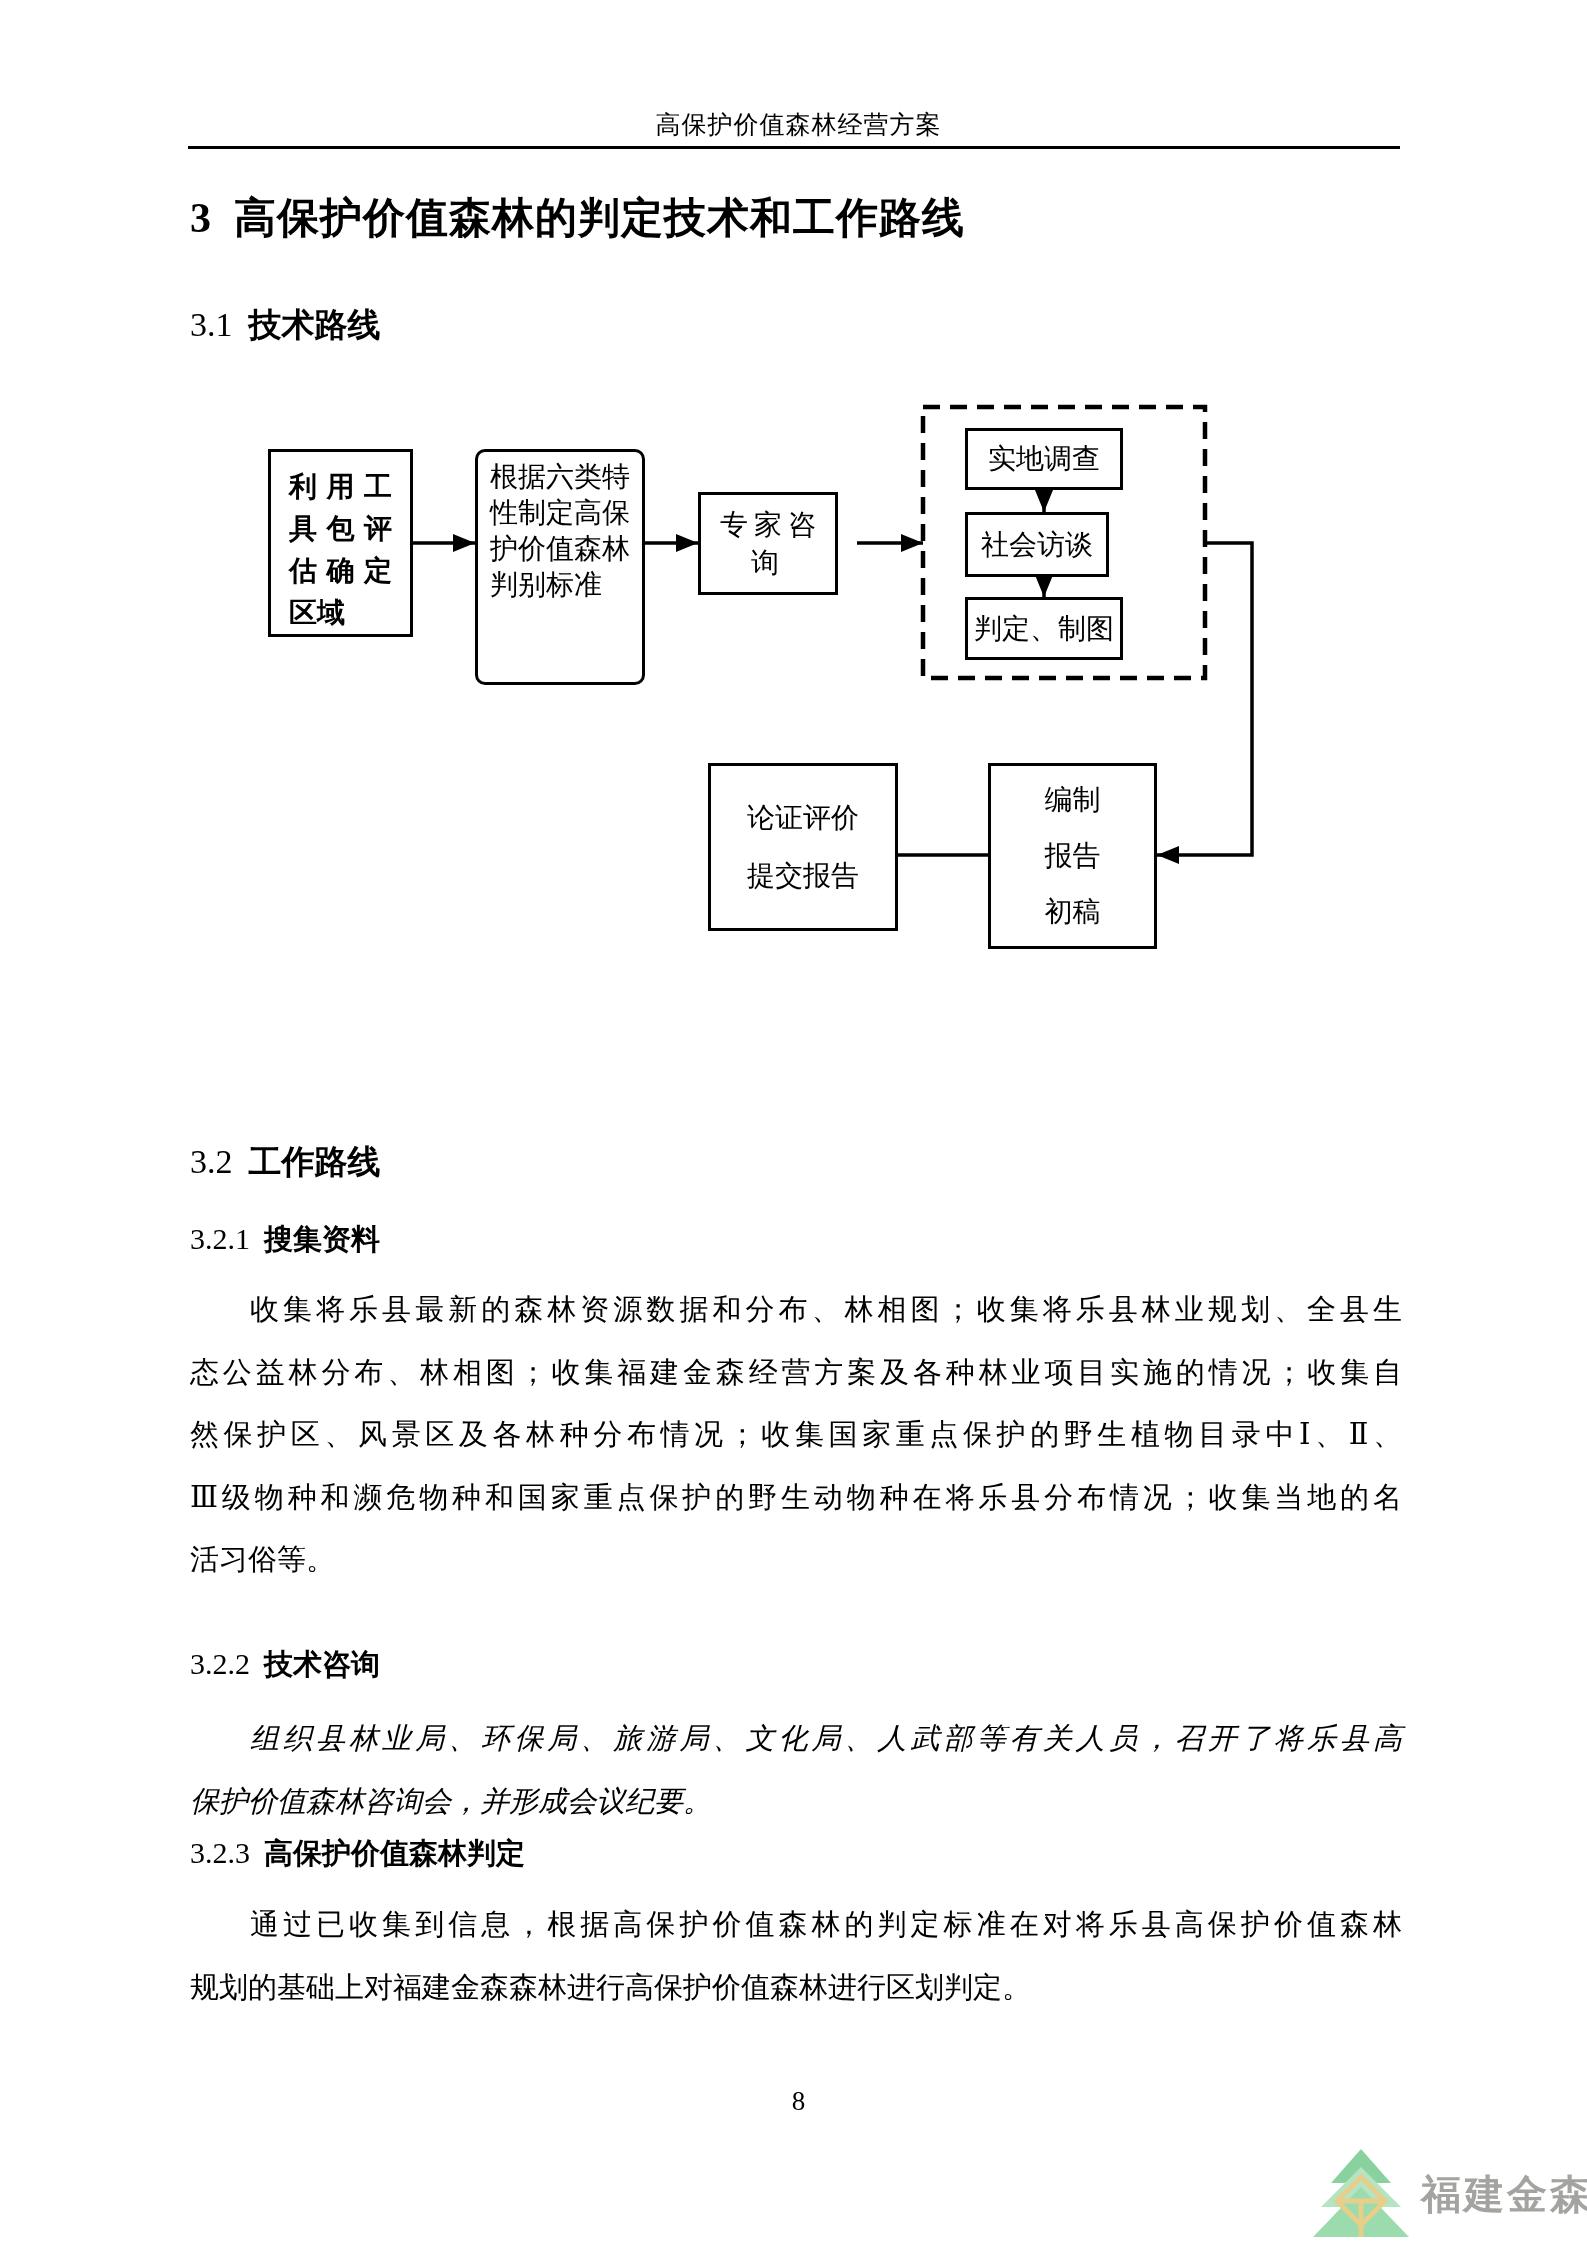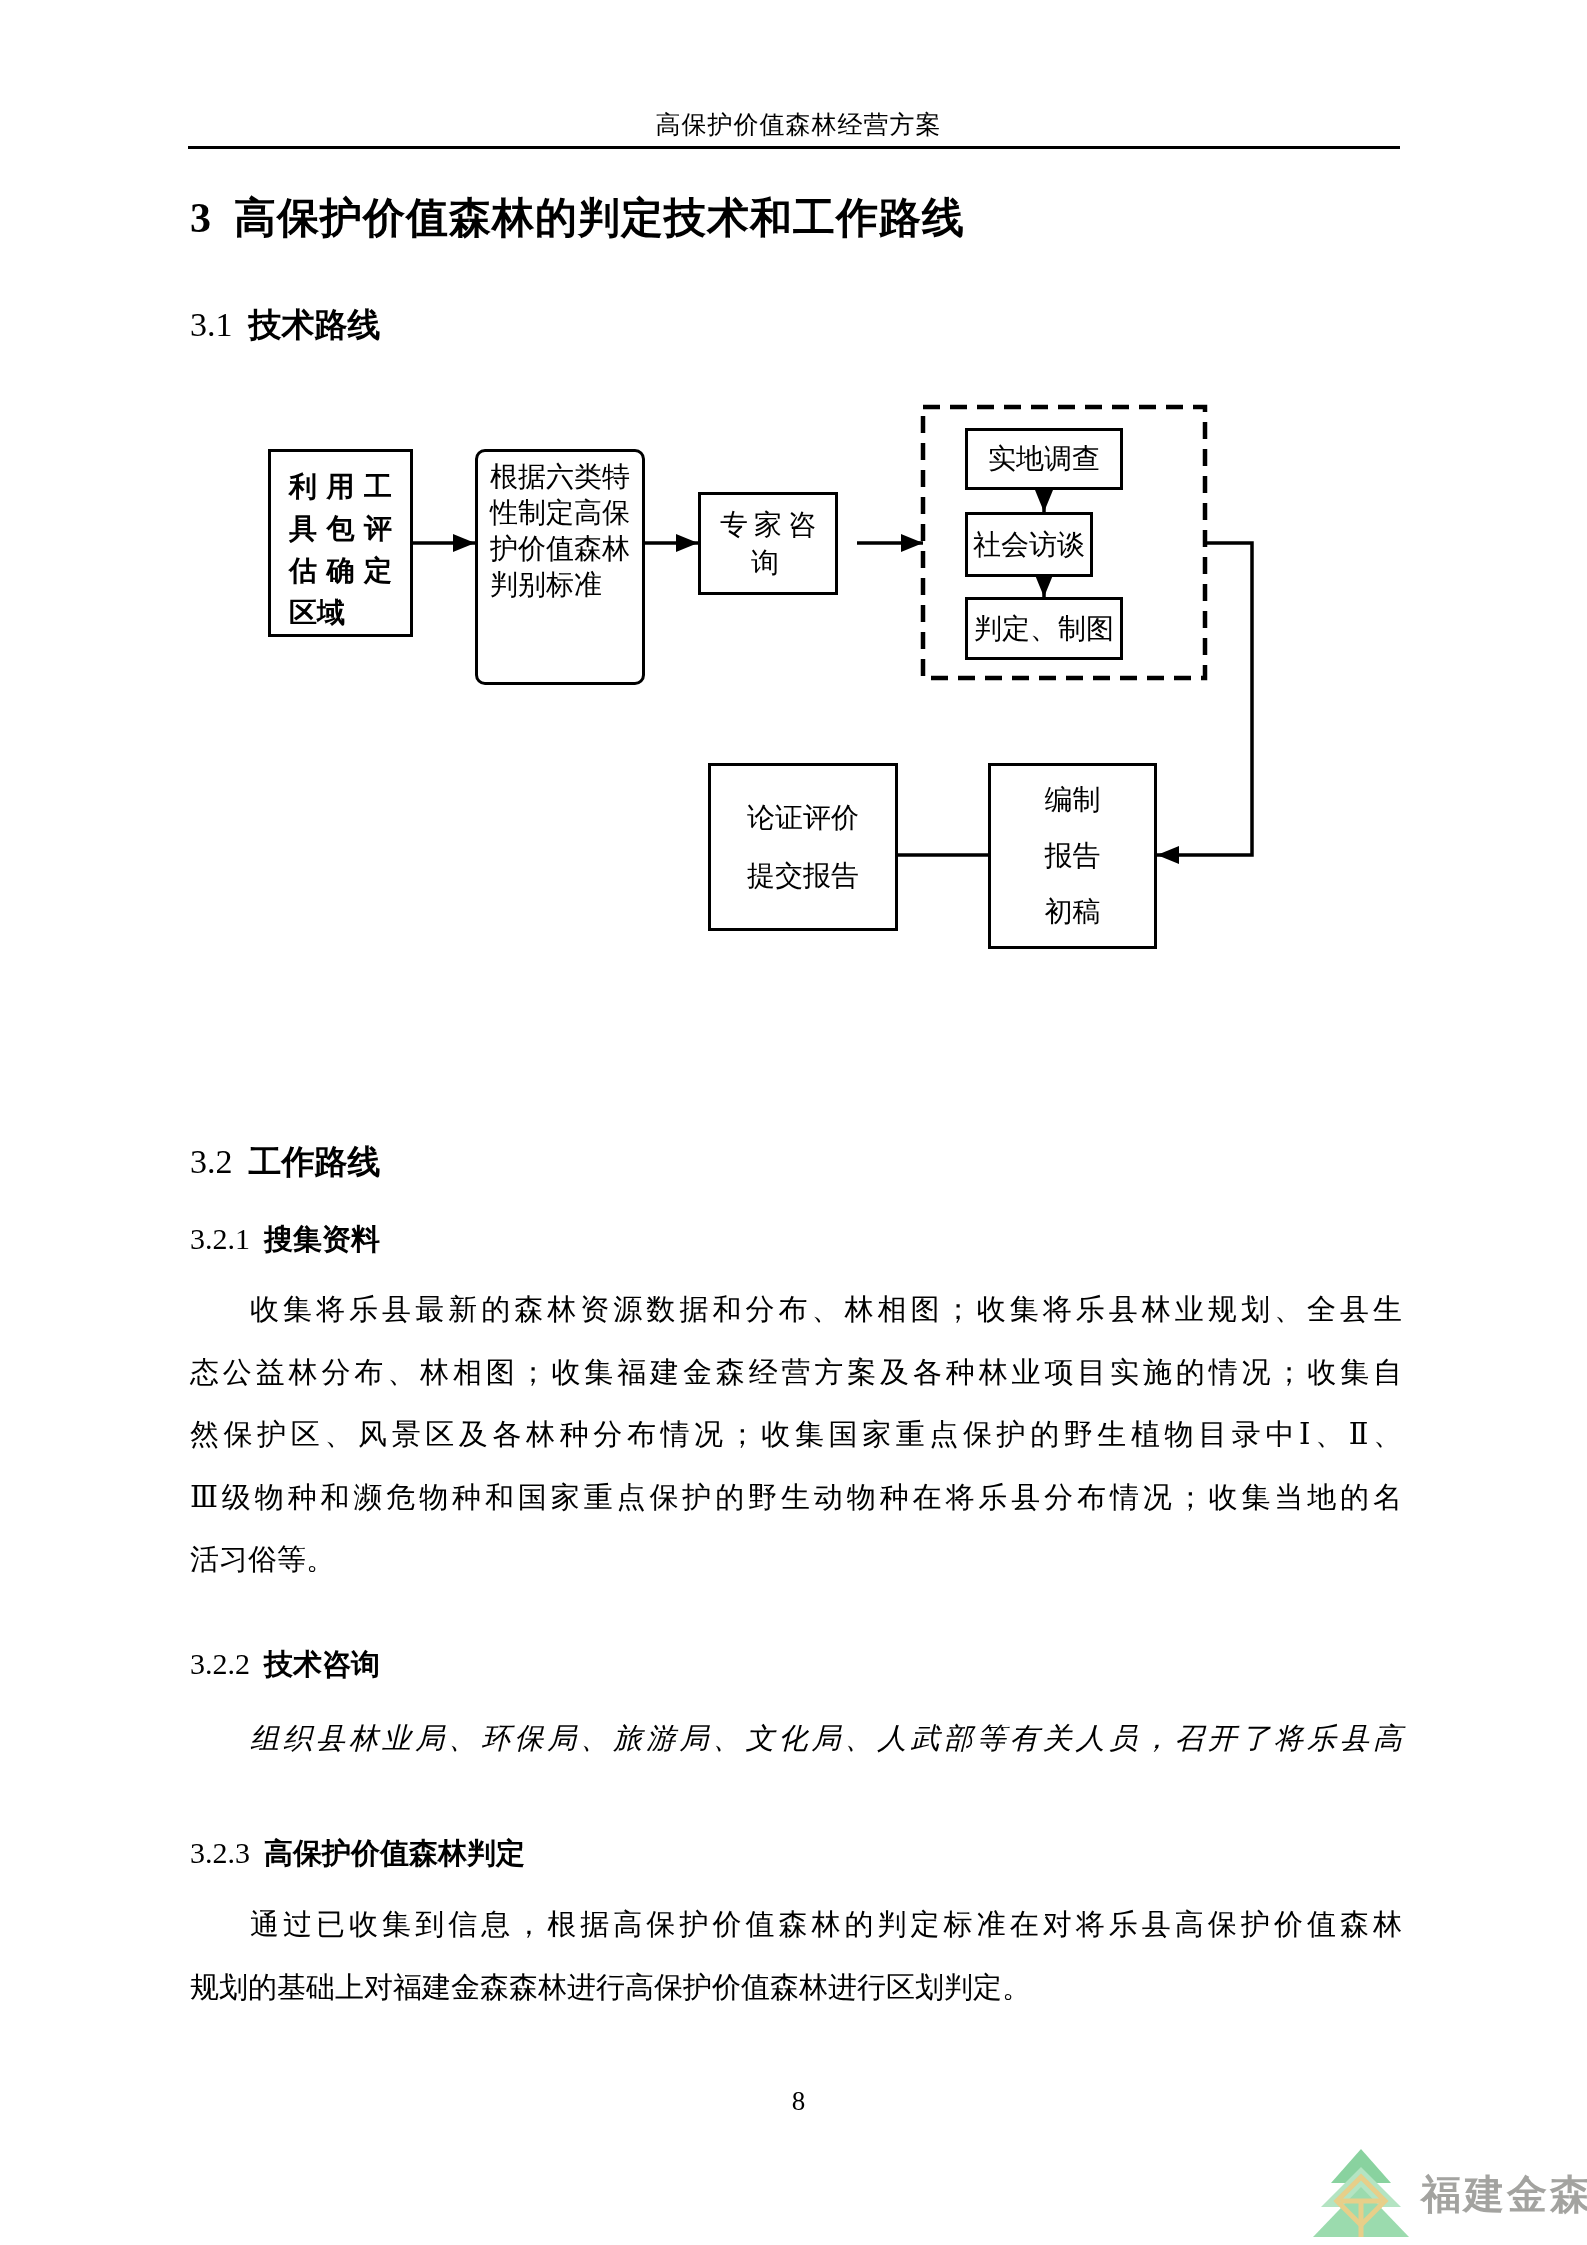--- a/index.html
+++ b/index.html
@@ -34,21 +34,21 @@
   .flow svg.wires{position:absolute;left:0;top:0;width:1230px;height:570px;pointer-events:none;}
   .fbox{position:absolute;border:3px solid #000;background:#fff;font-size:28px;
     box-sizing:border-box;}
   .center{display:flex;align-items:center;justify-content:center;text-align:center;}
   #b-toolkit{left:88px;top:49px;width:145px;height:188px;padding:14px 18px;
     text-align:justify;text-justify:inter-character;line-height:42px;font-weight:bold;}
   #b-criteria{left:295px;top:49px;width:170px;height:236px;padding:7px 12px;
     text-align:justify;text-justify:inter-character;line-height:36px;border-radius:10px;}
   #b-expert{left:518px;top:92px;width:140px;height:103px;letter-spacing:6px;text-indent:6px;}
   #b-field{left:785px;top:28px;width:158px;height:62px;}
-  #b-social{left:785px;top:112px;width:128px;height:65px;}
+  #b-social{left:785px;top:112px;width:144px;height:65px;}
   #b-mapping{left:785px;top:197px;width:158px;height:63px;}
   #b-draft{left:808px;top:363px;width:169px;height:186px;white-space:pre-line;line-height:56px;}
   #b-review{left:528px;top:363px;width:190px;height:168px;white-space:pre-line;line-height:58px;}
   
   .para{position:absolute;left:190px;width:1212px;font-size:29px;line-height:62.5px;}
   .para-line{text-align:justify;text-align-last:justify;}
   .para-line.first{text-indent:60px;}
   .para-line.last{text-align:left;text-align-last:left;}
   #p1{top:1278px;}
   #p2{top:1707px;font-style:italic;}
@@ -120,20 +120,21 @@
     <div class="para-line">Ⅲ级物种和濒危物种和国家重点保护的野生动物种在将乐县分布情况；收集当地的名</div>
     <div class="para-line last">活习俗等。</div>
   </div>
 
   <div class="sub-head" id="h322">
     <span class="num">3.2.2</span><span class="lbl">技术咨询</span>
   </div>
 
   <div class="para" id="p2">
     <div class="para-line first">组织县林业局、环保局、旅游局、文化局、人武部等有关人员，召开了将乐县高</div>
+    <div class="para-line last">保护价值森林咨询会，并形成会议纪要。</div>
   </div>
 
   <div class="sub-head" id="h323">
     <span class="num">3.2.3</span><span class="lbl">高保护价值森林判定</span>
   </div>
 
   <div class="para" id="p3">
     <div class="para-line first">通过已收集到信息，根据高保护价值森林的判定标准在对将乐县高保护价值森林</div>
     <div class="para-line last">规划的基础上对福建金森森林进行高保护价值森林进行区划判定。</div>
   </div>

